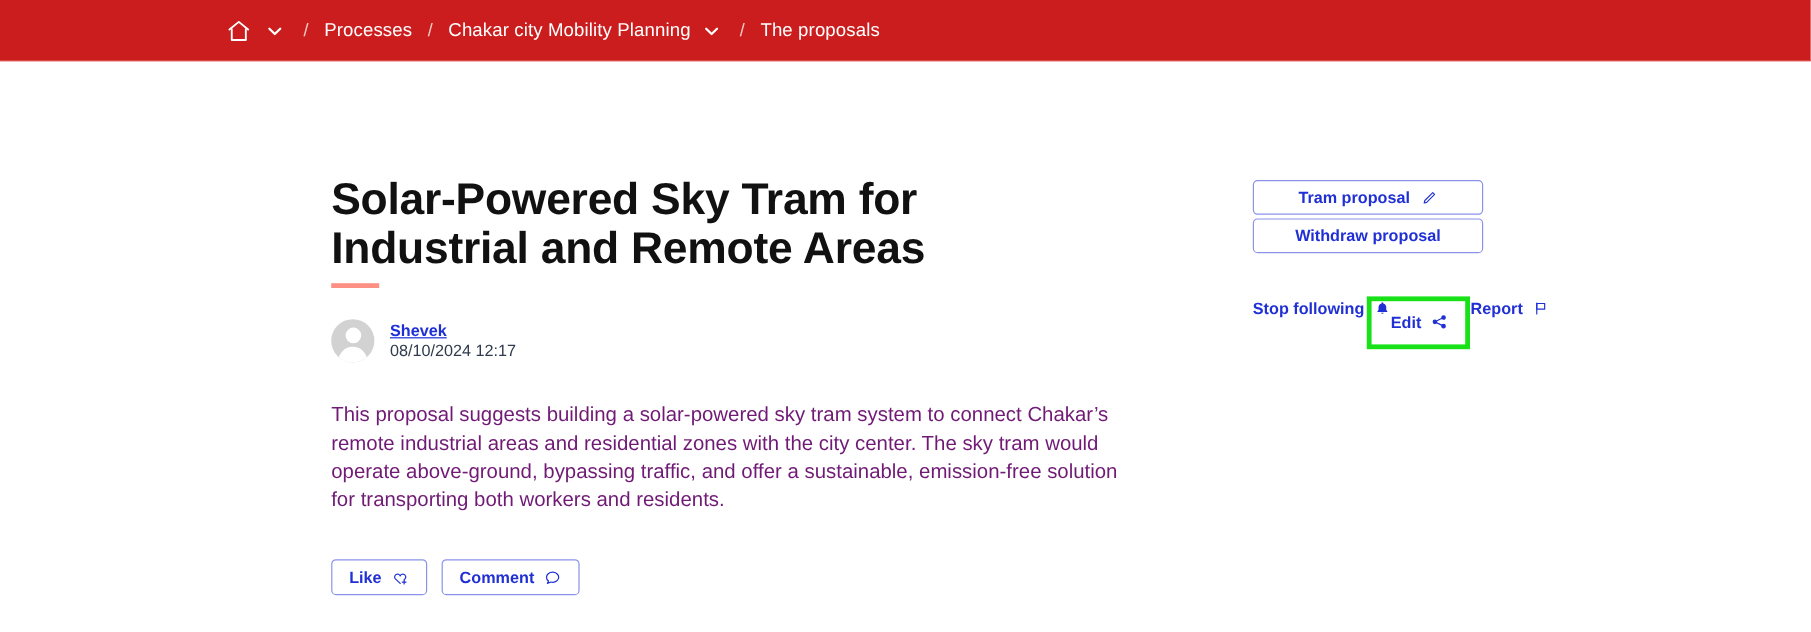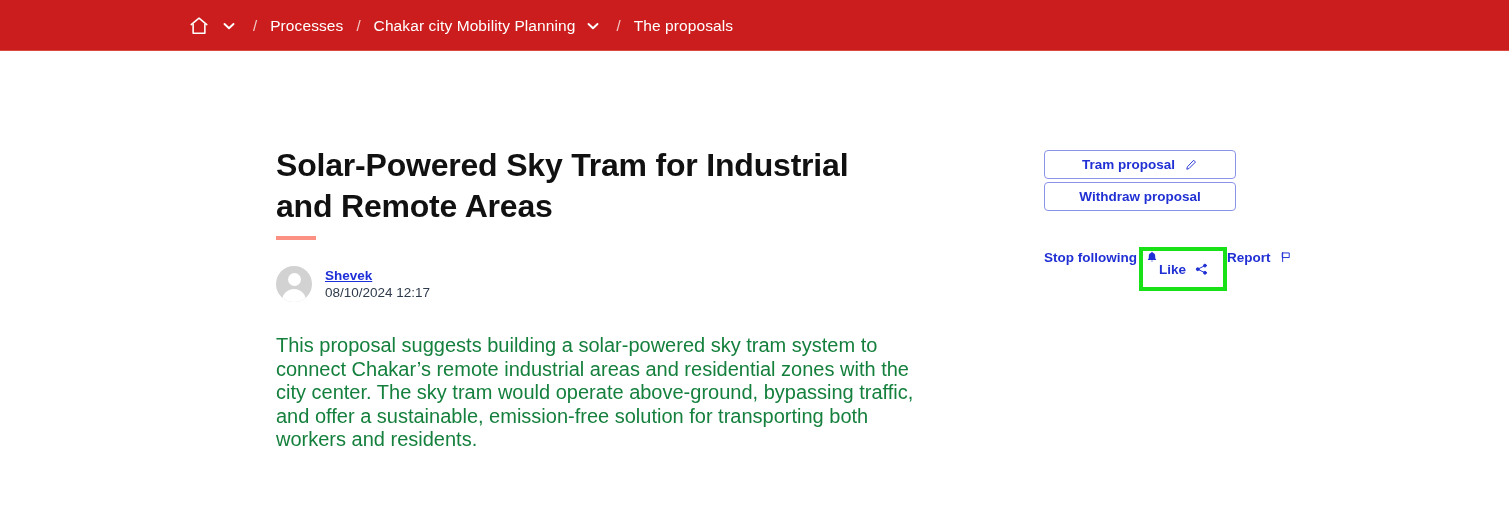--- a/index.html
+++ b/index.html
@@ -73,21 +73,21 @@
 
   .left-col {
     position: absolute;
     left: 276px;
     top: 94px;
     width: 680px;
   }
 
   .title {
     margin: 0;
-    font-size: 32px;
+    font-size: 37px;
     line-height: 41px;
     font-weight: 700;
     color: #111111;
     letter-spacing: -0.2px;
     max-width: 620px;
   }
   .title-rule {
     width: 40px;
     height: 4px;
     background: #fb9083;
@@ -138,23 +138,23 @@
     width: fit-content;
   }
   .author-date {
     color: #2f3b4c;
     font-size: 13.5px;
     font-weight: 400;
   }
 
   .body-text {
     margin-top: 32px;
-    font-size: 20px;
+    font-size: 17px;
     line-height: 23.5px;
-    color: #15803d;
+    color: #701a75;
     max-width: 660px;
   }
 
   .action-row {
     display: flex;
     gap: 12px;
     margin-top: 38px;
   }
   .btn-outline {
     border: 1px solid #8a93e8;
@@ -285,20 +285,42 @@
         <div class="body"></div>
       </div>
       <div class="author-meta">
         <span class="author-name">Shevek</span>
         <span class="author-date">08/10/2024 12:17</span>
       </div>
     </div>
 
     <p class="body-text">This proposal suggests building a solar-powered sky tram system to connect Chakar’s remote industrial areas and residential zones with the city center. The sky tram would operate above-ground, bypassing traffic, and offer a sustainable, emission-free solution for transporting both workers and residents.</p>
 
+    <div class="action-row">
+
+      <button class="btn-outline">
+        <span>Like</span>
+        <span>
+          <svg width="15" height="15" viewBox="0 0 20 20" fill="none" stroke="#2030d4" stroke-width="1.35" stroke-linecap="round" stroke-linejoin="round">
+            <path d="M10 16.2 4.4 10.9a3.2 3.2 0 1 1 5.6-3 3.2 3.2 0 1 1 5.6 3l-1.1 1"></path>
+            <path d="M14.4 12.6v4.2M12.3 14.7h4.2"></path>
+          </svg>
+        </span>
+      </button>
+
+      <button class="btn-outline">
+        <span>Comment</span>
+        <span>
+          <svg width="15" height="15" viewBox="0 0 20 20" fill="none" stroke="#2030d4" stroke-width="1.35" stroke-linecap="round" stroke-linejoin="round">
+            <path d="M16.8 9.4c0 3.1-3 5.6-6.8 5.6-.7 0-1.4-.1-2-.3l-3.8 1.5 1.2-2.6C4.1 12.6 3.2 11.1 3.2 9.4 3.2 6.3 6.2 3.8 10 3.8s6.8 2.5 6.8 5.6z"></path>
+          </svg>
+        </span>
+      </button>
+
+    </div>
   </div>
 
   <div class="right-col">
 
     <button class="btn-wide">
       <span>Tram proposal</span>
       <span>
         <svg width="14" height="14" viewBox="0 0 20 20" fill="none" stroke="#2030d4" stroke-width="1.35" stroke-linecap="round" stroke-linejoin="round">
           <path d="M14.2 3.6l2.2 2.2L7 15.2l-3 .8.8-3z"></path>
         </svg>
@@ -318,21 +340,21 @@
             <path d="M10 2.6c-.6 0-1 .4-1 1v.5C6.9 4.6 5.4 6.4 5.4 8.6v3.1l-1.3 1.9v.8h11.8v-.8l-1.3-1.9V8.6c0-2.2-1.5-4-3.6-4.5v-.5c0-.6-.4-1-1-1z"></path>
             <path d="M8.4 15.3a1.7 1.7 0 0 0 3.2 0z"></path>
           </svg>
         </span>
       </span>
 
       <div class="side-link-spacer"></div>
 
       <div class="highlight-box">
         <span class="side-link">
-          <span>Like</span>
+          <span>Edit</span>
           <span>
             <svg width="15" height="15" viewBox="0 0 20 20" fill="none" stroke="#2030d4" stroke-width="1.3" stroke-linecap="round" stroke-linejoin="round">
               <circle cx="14.6" cy="4.8" r="1.9" fill="#2030d4"></circle>
               <circle cx="14.6" cy="14.4" r="1.9" fill="#2030d4"></circle>
               <circle cx="5.0" cy="9.6" r="1.9" fill="#2030d4"></circle>
               <path d="M6.7 8.7 12.9 5.7M6.7 10.5l6.2 3"></path>
             </svg>
           </span>
         </span>
       </div>

